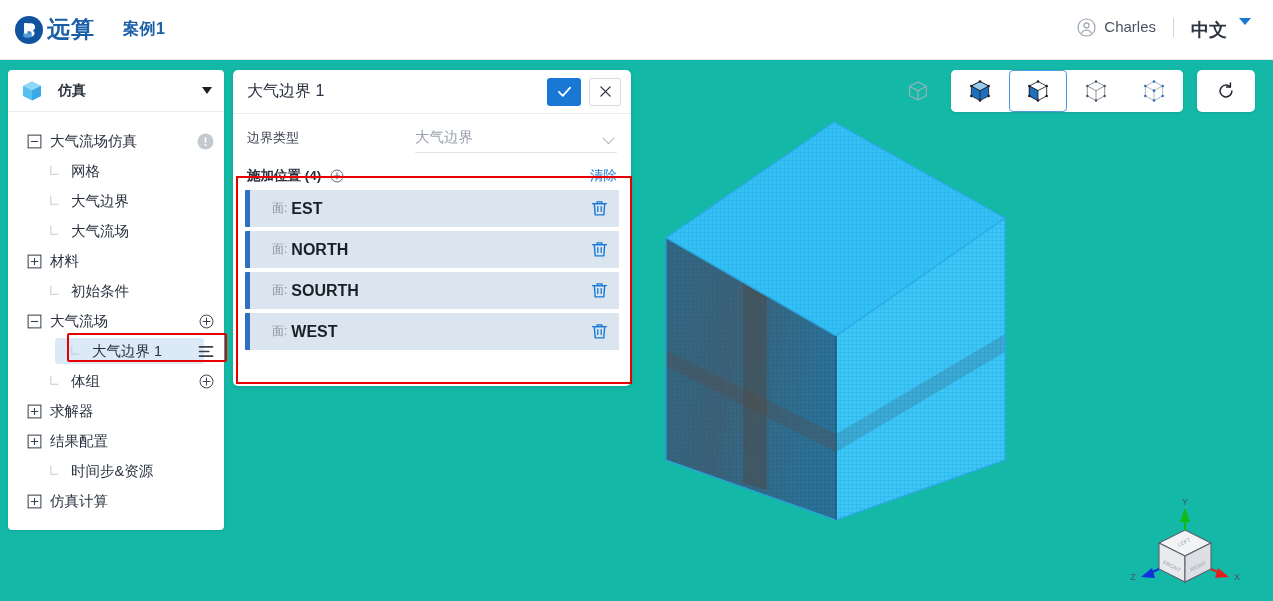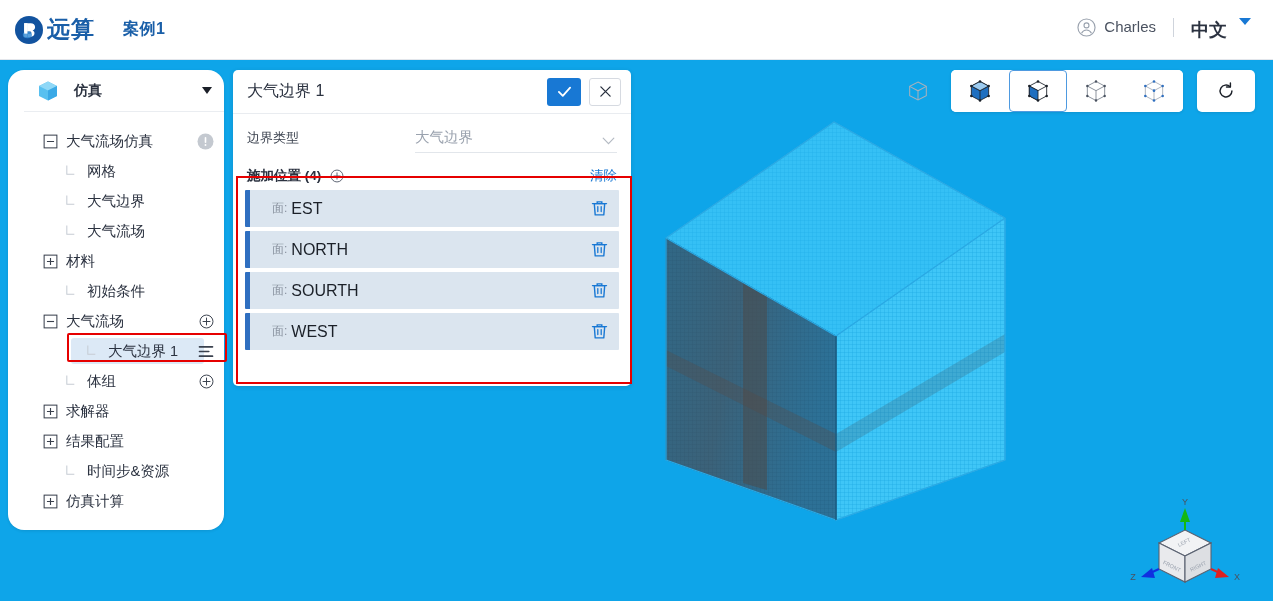--- a/index.html
+++ b/index.html
@@ -5,21 +5,21 @@
   * { box-sizing: border-box; }
   html, body {
     margin: 0; padding: 0;
     width: 1273px; height: 601px;
     background: #eef0f4;
     font-family: "Liberation Sans", "DejaVu Sans", sans-serif;
     overflow: hidden;
   }
 
   
-  #app { position: relative; width: 1273px; height: 601px; background:#0ea5e9; }
+  #app { position: relative; width: 1273px; height: 601px; background:#14b8a6; }
 
   .header {
     position: absolute; left:0; top:0; width:1273px; height:60px;
     background:#ffffff; display:flex; align-items:center;
     border-bottom:1px solid #e3e6eb;
   }
   .logo-wrap { display:flex; align-items:center; margin-left:14px; }
   .logo-mark { width:30px; height:30px; flex:0 0 30px; }
   .logo-text {
     font-size:23px; font-weight:bold; color:#1a5fa8; margin-left:3px;
@@ -41,24 +41,23 @@
   .lang-label { font-size:18px; color:#2b3240; font-weight:bold; }
   .lang-caret {
     margin-left:12px; width:0; height:0;
     border-left:6px solid transparent; border-right:6px solid transparent;
     border-top:7px solid #1878d4;
   }
 
   
   .sidebar {
     position:absolute; left:8px; top:70px; width:216px; height:460px;
-    background:#ffffff; border-radius:16px;
+    background:#ffffff; border-radius:4px;
     box-shadow:0 1px 3px rgba(20,30,50,0.12);
     overflow:hidden;
-    padding-left:16px;
   }
   .sidebar-head {
     height:42px; display:flex; align-items:center; padding:0 12px;
     border-bottom:1px solid #eaedf1;
   }
   .cube-icon-sm { width:24px; height:24px; flex:0 0 24px; }
   .sidebar-head-label {
     margin-left:14px; font-size:14px; font-weight:bold; color:#2b3240;
   }
   .sidebar-head-caret {
@@ -134,21 +133,21 @@
   .loc-clear {
     margin-left:auto; font-size:13.5px; color:#1878d4;
   }
   .loc-list { padding:0 10px 8px 10px; }
   .loc-item {
     height:37px; margin-bottom:4px; background:#dbe5ef;
     border-left:5px solid #2f6fc0; display:flex; align-items:center;
     padding:0 10px 0 22px; border-radius:1px;
   }
   .loc-pref { font-size:12px; color:#8a93a0; margin-right:4px; }
-  .loc-name { font-size:16px; font-weight:normal; color:#1b2028; }
+  .loc-name { font-size:16px; font-weight:bold; color:#1b2028; }
   .loc-del { margin-left:auto; width:19px; height:19px; }
   .red-outline-panel {
     position:absolute; left:236px; top:176px; width:396px; height:208px;
     border:2.5px solid #e60000; z-index:6; pointer-events:none;
   }
 
   
   .viewbar {
     position:absolute; right:18px; top:68px; height:46px;
     display:flex; align-items:center; gap:0;

